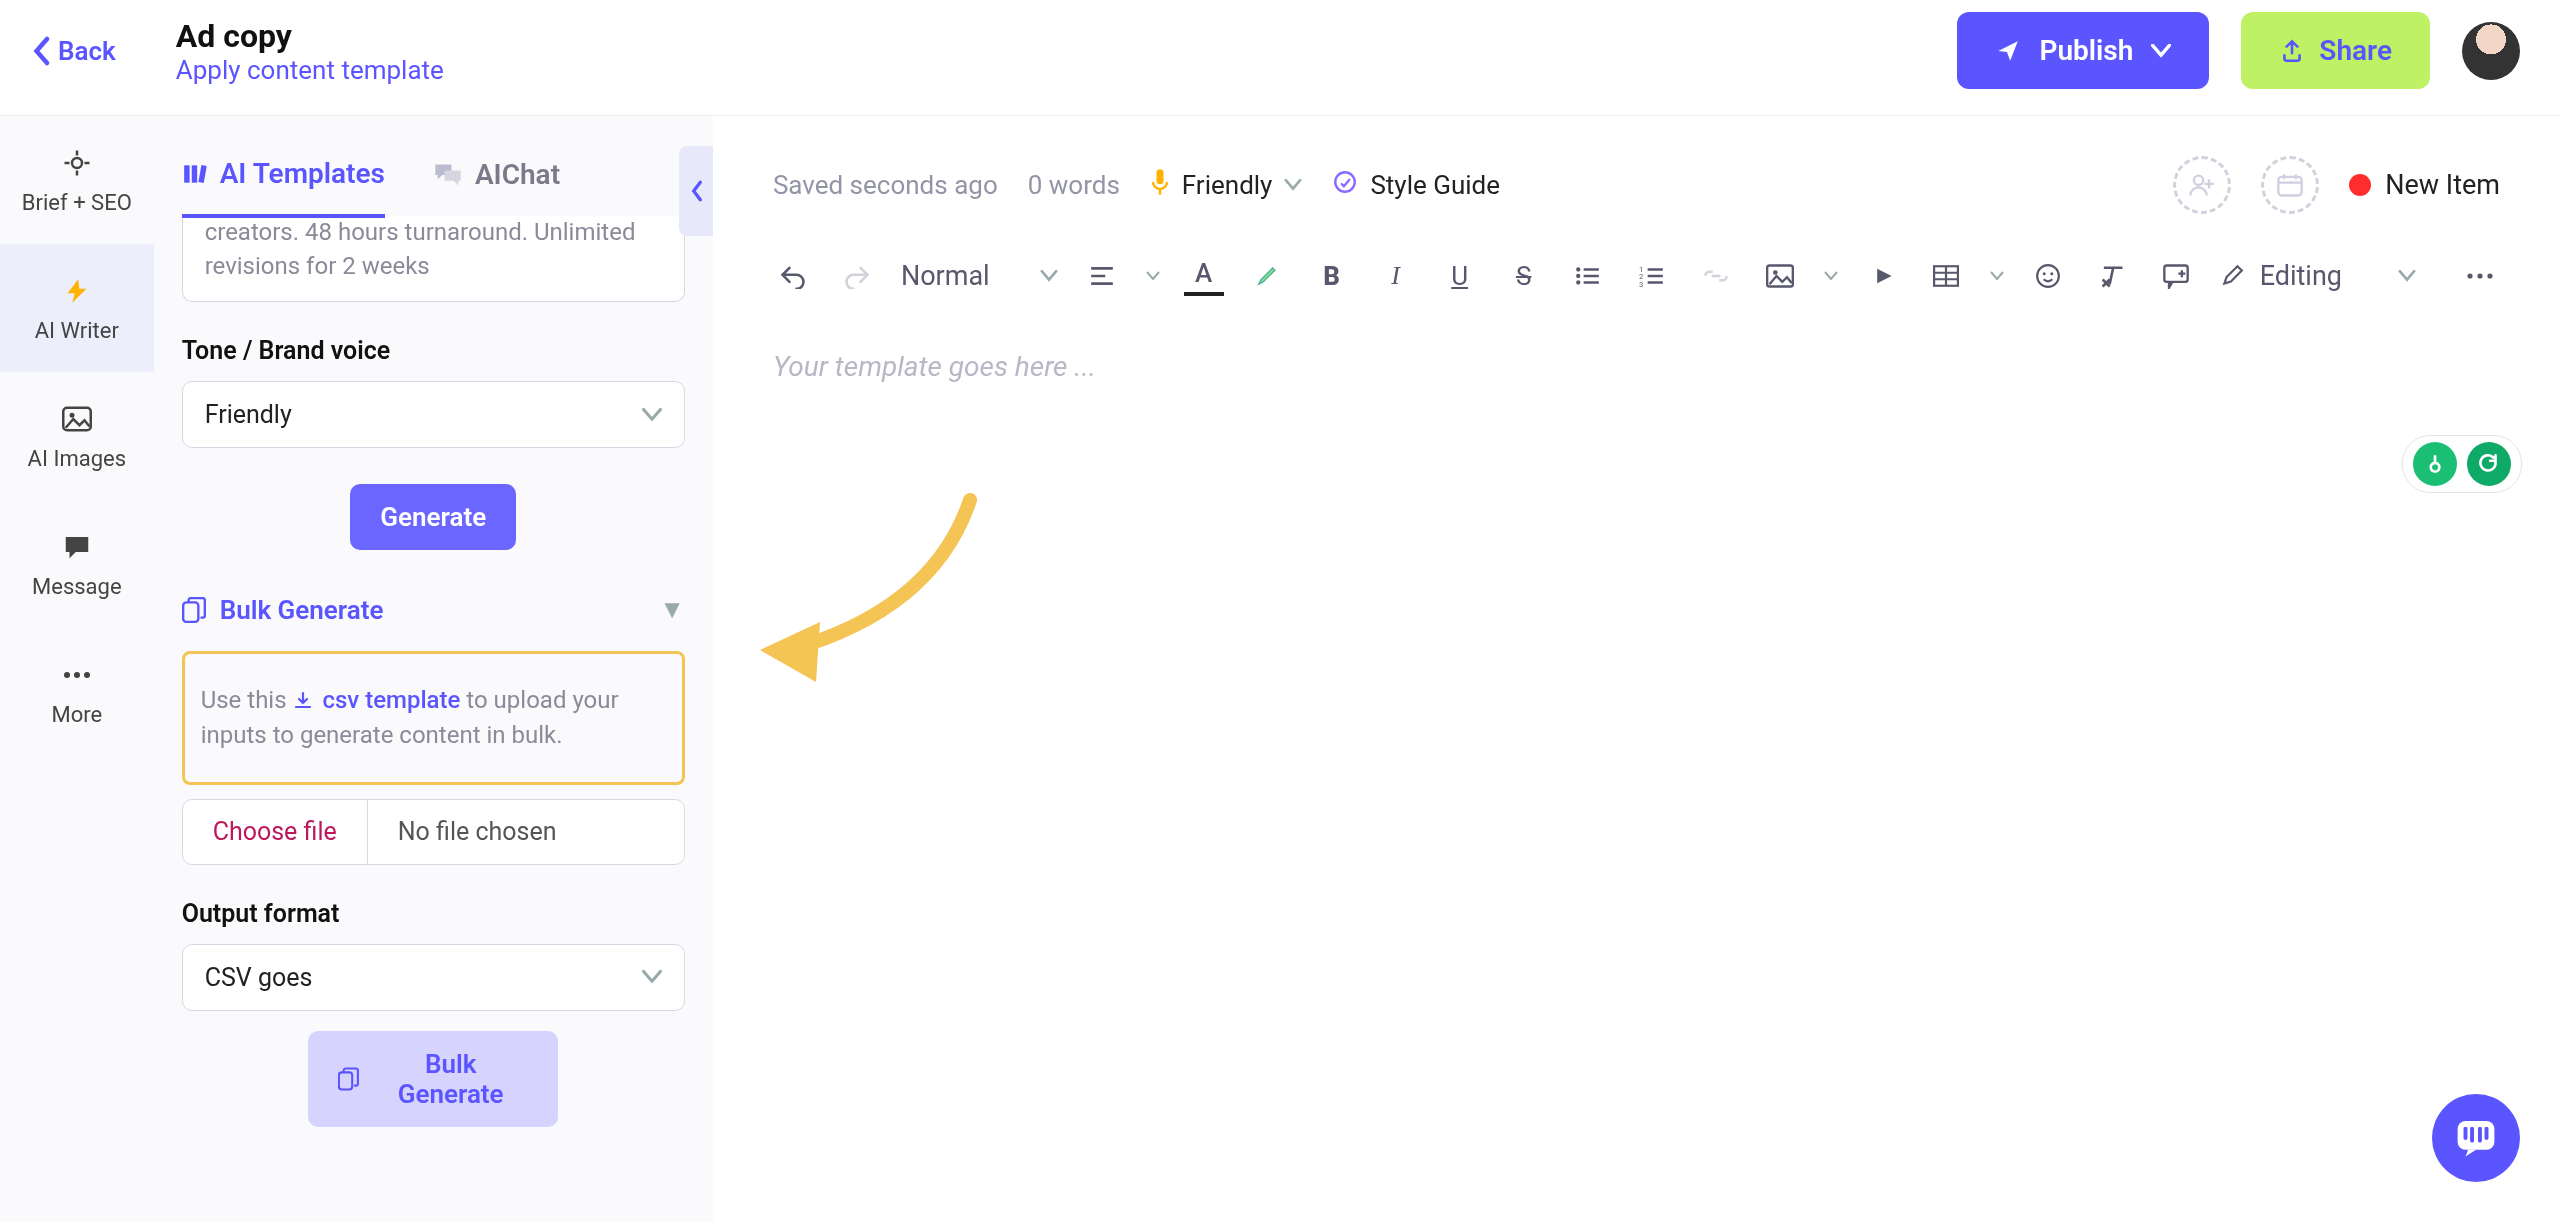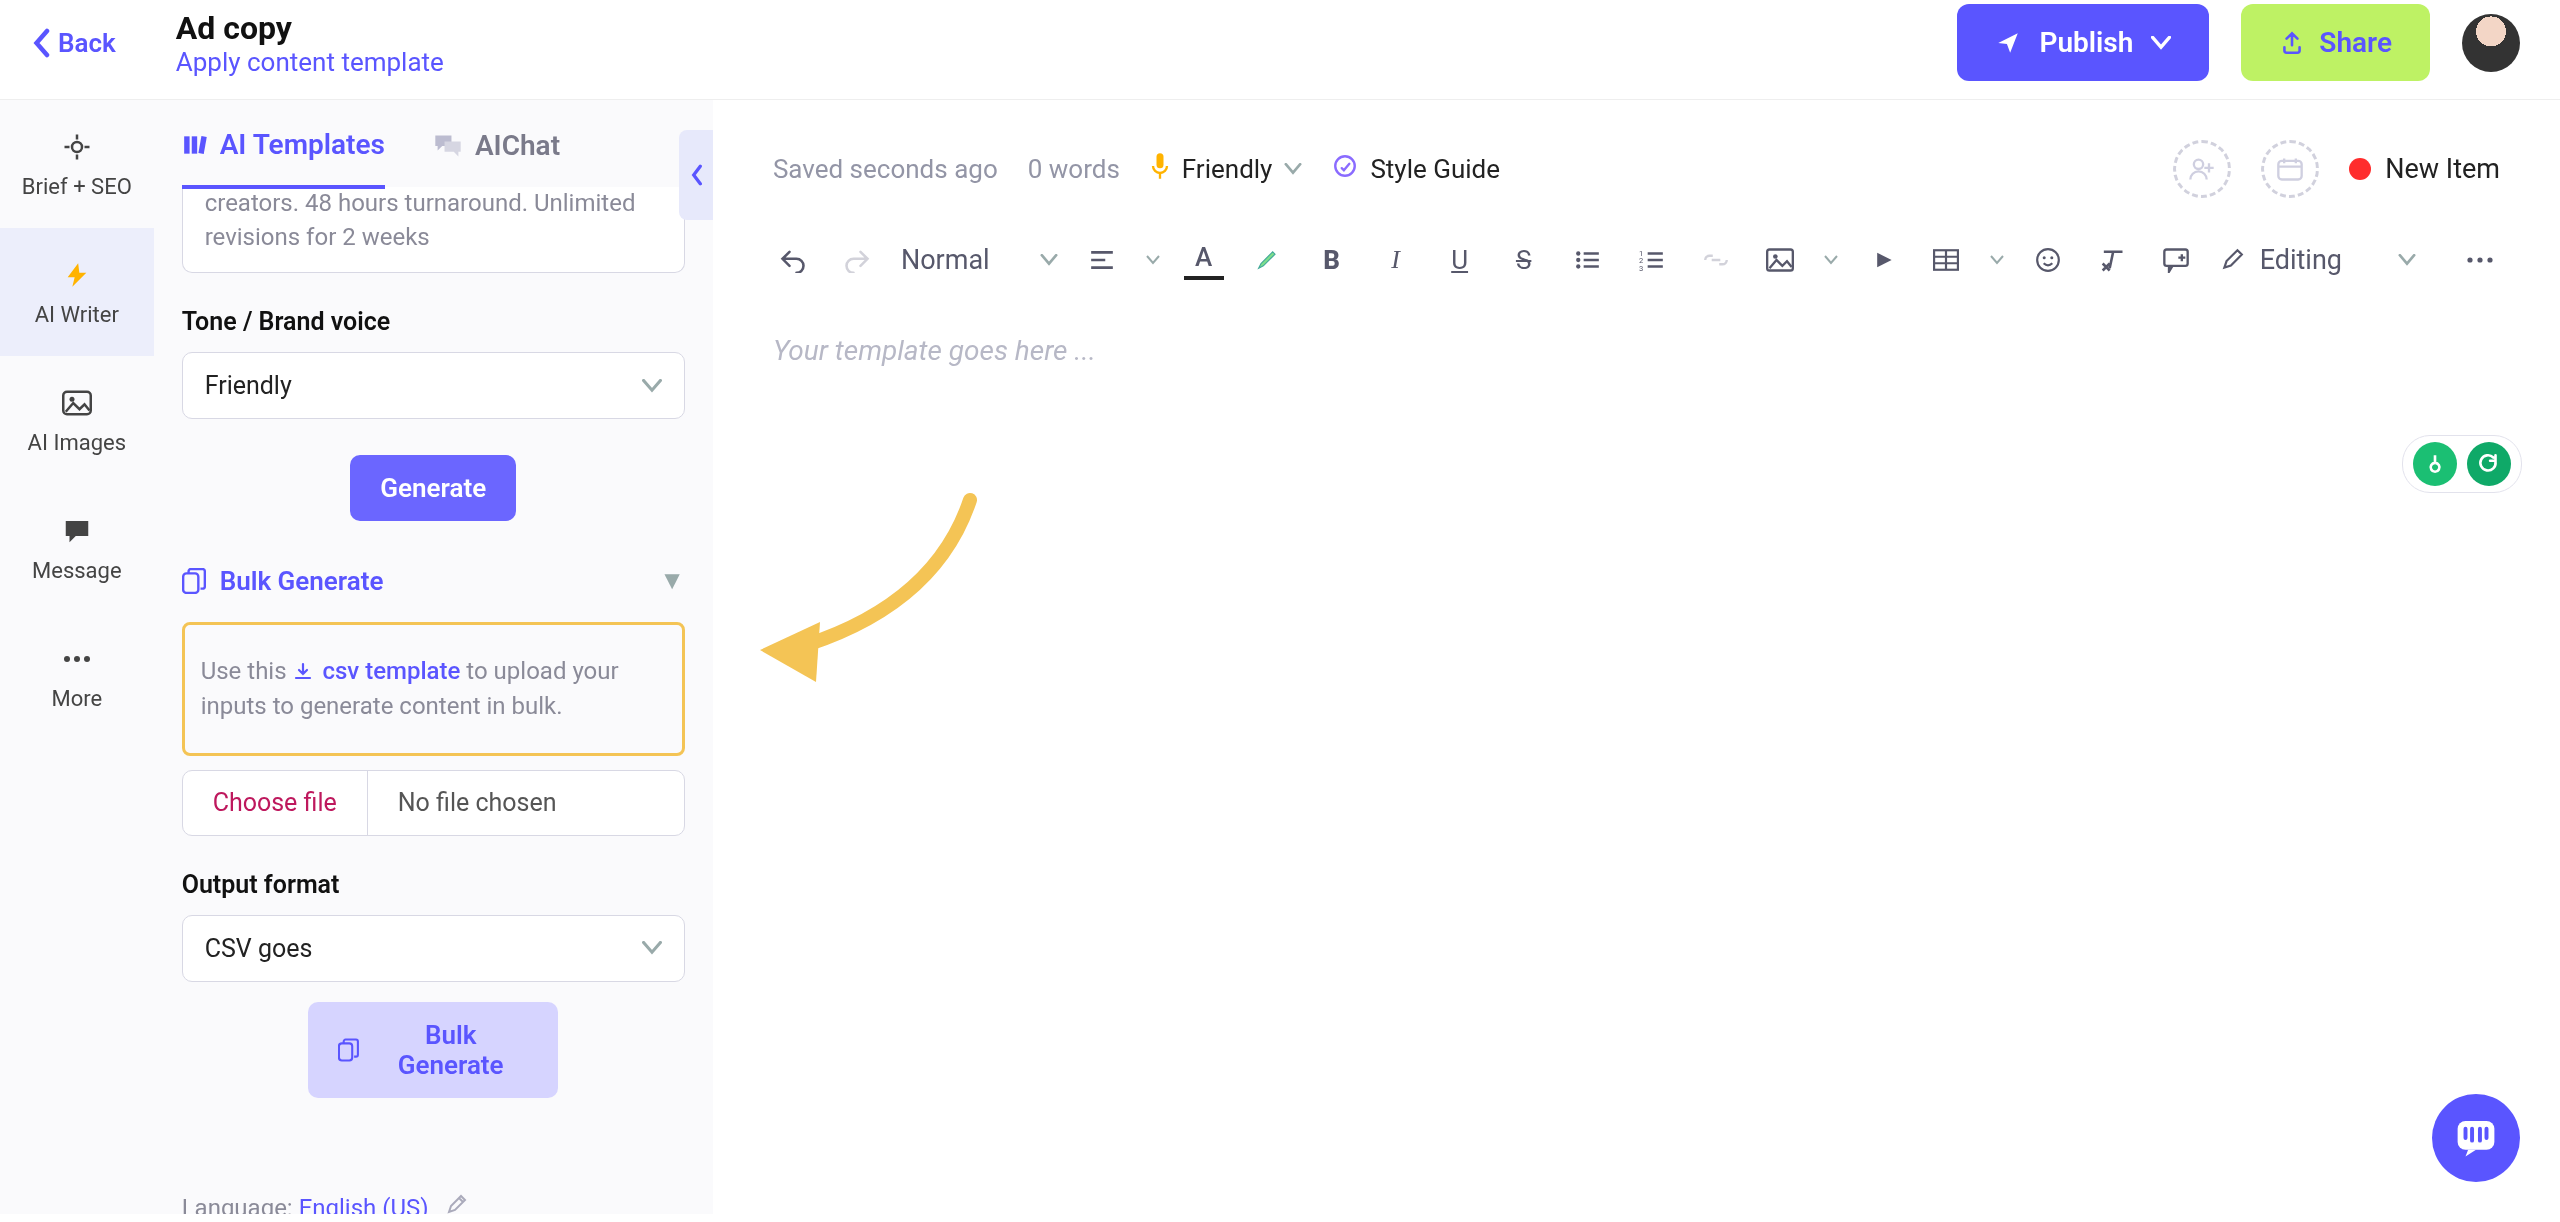--- a/index.html
+++ b/index.html
@@ -1,19 +1,19 @@
 <!DOCTYPE html>
 <html><head>
 <meta charset="utf-8">
 <style>
   * { box-sizing: border-box; margin: 0; padding: 0; font-family: -apple-system, BlinkMacSystemFont, "Segoe UI", Roboto, sans-serif; }
   html, body { width: 2560px; height: 1222px; overflow: hidden; background: #fff; }
 
   
-  .header { display:flex; align-items:center; height:100px; padding:0 40px 14px 30px; border-bottom:1px solid #eee; }
+  .header { display:flex; align-items:center; height:116px; padding:0 40px 14px 30px; border-bottom:1px solid #eee; }
   .back { display:flex; align-items:center; color:#5a55ff; font-size:26px; font-weight:600; cursor:pointer; margin-right:60px; }
   .back svg { margin-right:6px; }
   .title-block { flex:1; }
   .title { font-size:32px; font-weight:700; color:#111; }
   .subtitle { font-size:26px; color:#5a55ff; cursor:pointer; }
   .header-right { display:flex; align-items:center; gap:32px; }
   .btn-publish { background:#5a55ff; color:#fff; border:none; border-radius:12px; padding:22px 38px; font-size:28px; font-weight:600; display:flex; align-items:center; gap:18px; cursor:pointer; }
   .btn-share { background:#bef264; color:#5a55ff; border:none; border-radius:12px; padding:22px 38px; font-size:28px; font-weight:600; display:flex; align-items:center; gap:14px; cursor:pointer; }
   .avatar { width:58px; height:58px; border-radius:50%; background:#999 radial-gradient(circle at 50% 30%, #f3d6c6 0 30%, #333 30% 100%); }
 
@@ -22,21 +22,21 @@
   .siderail { width:160px; background:#fafafc; display:flex; flex-direction:column; }
   .rail-item { display:flex; flex-direction:column; align-items:center; justify-content:center; gap:10px; height:128px; font-size:22px; color:#444; cursor:pointer; }
   .rail-item.active { background:#eceefb; }
   .rail-writer { color:#444; }
   .rail-icon { width:34px; height:34px; display:flex; align-items:center; justify-content:center; font-size:28px; }
   .bolt { color:#ffb300; }
 
   
   .panel { width:580px; background:#fafafc; position:relative; padding:0 28px 36px 28px; overflow:hidden; }
   .panel-tabs { display:flex; gap:48px; padding-top:28px; border-bottom:2px solid #eceefb; }
-  .ptab { display:flex; align-items:center; gap:12px; padding-bottom:24px; font-size:28px; font-weight:600; color:#7a7a8a; cursor:pointer; }
+  .ptab { display:flex; align-items:center; gap:12px; padding-bottom:24px; font-size:28px; font-weight:600; color:#7a7a8a; cursor:pointer;margin-top:13px; }
   .ptab.active { color:#5a55ff; border-bottom:4px solid #5a55ff; margin-bottom:-2px; }
   .collapse-btn { position:absolute; top:30px; right:-2px; width:36px; height:90px; background:#e7e9fb; border-radius:8px 0 0 8px; display:flex; align-items:center; justify-content:center; color:#5a55ff; cursor:pointer; }
 
   .textarea-preview { border:1px solid #d8d8e4; border-top:none; border-radius:0 0 10px 10px; padding:0 22px 18px 22px; font-size:24px; color:#8a8a98; line-height:1.4; margin-top:-2px; background:#fff; min-height:84px; }
   .field-label { font-size:25px; font-weight:600; color:#111; margin:34px 0 16px; }
   .select { border:1px solid #d8d8e4; border-radius:10px; background:#fff; padding:18px 22px; font-size:25px; color:#222; display:flex; justify-content:space-between; align-items:center; cursor:pointer; }
   .select svg { color:#9aa; }
 
   .btn-generate { display:block; margin:36px auto 0; background:#6b66ff; color:#fff; border:none; border-radius:10px; padding:18px 30px; font-size:26px; font-weight:600; cursor:pointer; }
   .btn-bulk { display:flex; align-items:center; justify-content:center; gap:14px; margin:20px auto 0; background:#d6d4ff; color:#5a55ff; border:none; border-radius:10px; padding:18px 30px; font-size:26px; font-weight:600; cursor:pointer; width:250px; }

